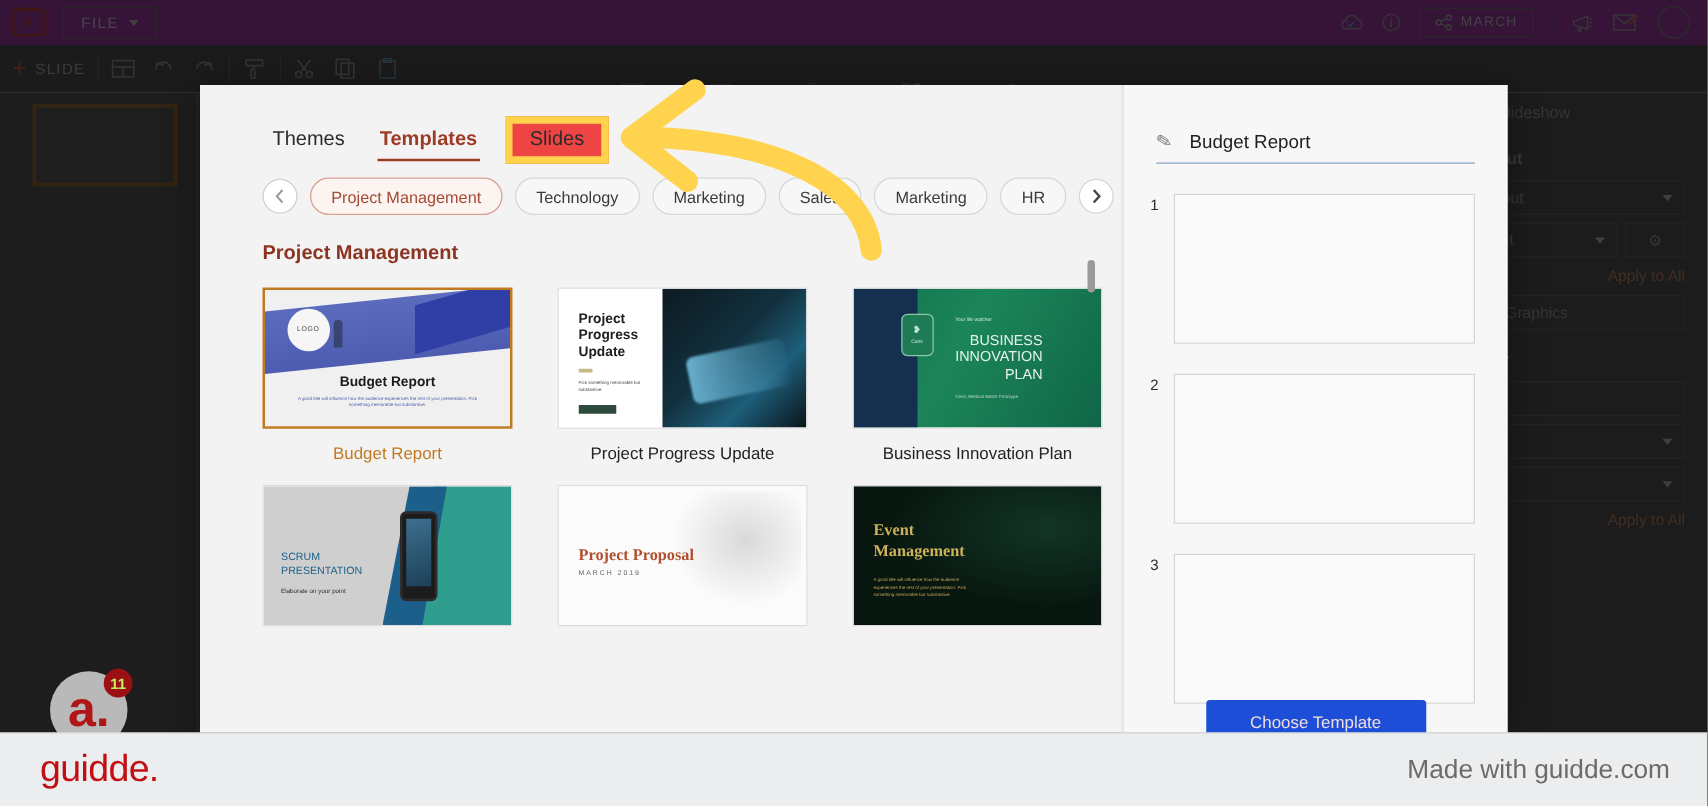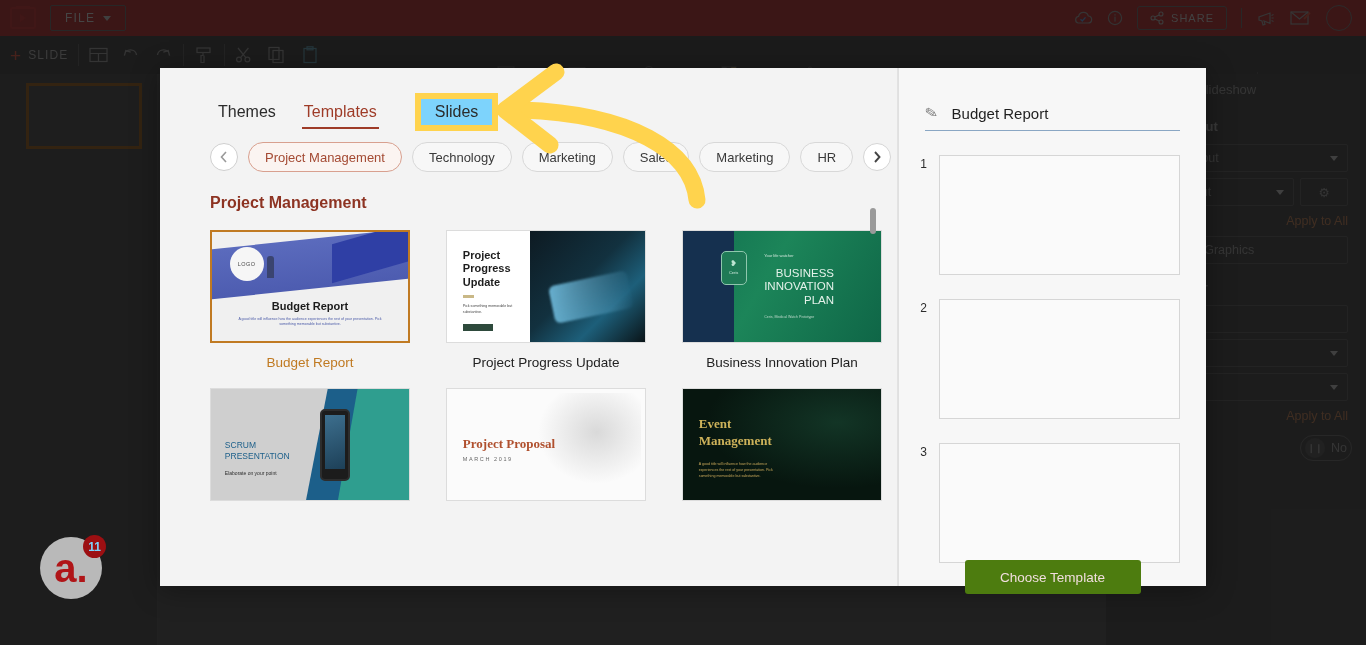--- a/index.html
+++ b/index.html
@@ -9,21 +9,21 @@
     font-family: "Liberation Sans", sans-serif;
     background: #2b2b2b;
   }
   #root { position: relative; width: 1366px; height: 645px; }
 
   
   .app { position: absolute; inset: 0; background: #ffffff; }
 
   .topbar {
     position: absolute; left: 0; top: 0; width: 1366px; height: 36px;
-    background: #7f1d1d; display: flex; align-items: center;
+    background: #701a75; display: flex; align-items: center;
   }
   .app-logo {
     width: 26px; height: 22px; margin-left: 10px;
     border: 2px solid #8c2020; border-radius: 2px;
     display: flex; align-items: center; justify-content: center;
     position: relative;
   }
   .app-logo:before {
     content: ""; position: absolute; top: -3px; left: 4px; right: 4px;
     height: 2px; background: #8c2020;
@@ -113,27 +113,27 @@
   .modal-right { position: absolute; left: 738px; top: 0; right: 0; height: 100%; background: #f7f7f7; border-left: 1px solid #e0e0e0; }
 
   .close-x {
     position: absolute; right: 14px; top: 10px; width: 22px; height: 22px;
     display: flex; align-items: center; justify-content: center;
     font-size: 19px; color: #333; line-height: 1;
   }
 
   .mtabs { display: flex; align-items: center; gap: 8px; padding: 24px 0 0 48px; height: 64px; }
   .mtab { font-size: 16px; color: #2b2b2b; padding: 6px 10px; position: relative; }
-  .mtab.active { color: #9e3b27; }
+  .mtab.active { color: #9e3b27; font-weight: bold; }
   .mtab.active:after {
     content: ""; position: absolute; left: 8px; right: 8px; bottom: -2px; height: 2px; background: #9e3b27;
   }
   .mtab-hl {
-    background: #7dd3fc; border: 6px solid #ffd34d;
-    padding: 4px 14px; font-size: 16px; color: #2b2b2b; margin-left: 20px;
+    background: #ef4444; border: 6px solid #ffd34d;
+    padding: 4px 14px; font-size: 16px; color: #2b2b2b; margin-left: 4px;
   }
 
   .pillrow { display: flex; align-items: center; gap: 10px; padding: 10px 0 0 50px; }
   .navcirc {
     width: 28px; height: 28px; border-radius: 50%; border: 1px solid #cfcfcf;
     display: flex; align-items: center; justify-content: center; color: #8a8a8a; background: #fff; flex: 0 0 auto;
   }
   .navcirc.dark { background: #fff; color: #555; border-color: #d5d5d5; }
   .pill {
     border: 1px solid #d8d8d8; border-radius: 16px; height: 30px;
@@ -214,21 +214,21 @@
   .rp-title .txt { font-size: 15px; color: #1f1f1f; }
   .rp-underline { margin: 8px 26px 0 26px; height: 1px; background: #8aa7c4; }
 
   .sl-list { padding: 24px 26px 0 18px; }
   .sl-item { display: flex; align-items: flex-start; gap: 12px; margin-bottom: 24px; }
   .sl-num { font-size: 12px; color: #2c2c2c; width: 10px; text-align: right; padding-top: 2px; }
   .sl-box { width: 242px; height: 120px; border: 1px solid #d6d6d6; background: #fafafa; }
 
   .choose-btn {
     position: absolute; left: 50%; transform: translateX(-50%); bottom: -8px;
-    width: 176px; height: 34px; background: #4d7c0f; color: #f1dede;
+    width: 176px; height: 34px; background: #1d4ed8; color: #f1dede;
     border-radius: 3px; display: flex; align-items: center; justify-content: center;
     font-size: 13.5px;
   }
 
   
   .arrow { position: absolute; left: 470px; top: 60px; width: 250px; height: 180px; pointer-events: none; }
 
   
   .gfooter {
     position: absolute; left: 0; bottom: 0; width: 1366px; height: 59px;
@@ -236,21 +236,21 @@
     padding: 0 30px 0 32px; border-top: 1px solid #dcdcdc;
   }
   .gfooter .brand { font-size: 30px; color: #c20f12; letter-spacing: -0.5px; font-weight: normal; }
   .gfooter .made { font-size: 21px; color: #6b6b6b; }
 
   .gbadge-wrap { position: absolute; left: 40px; bottom: 46px; width: 62px; height: 62px; }
   .gbadge { position: absolute; inset: 0; border-radius: 50%; background: #b9b9b9; display: flex; align-items: center; justify-content: center; }
   .gbadge .a { color: #b01518; font-size: 40px; font-weight: bold; line-height: 1; }
   .gcount {
     position: absolute; right: -4px; top: -2px; min-width: 23px; height: 23px; border-radius: 50%;
-    background: #9c0f12; color: #7dd3fc; font-size: 12px; font-weight: bold;
+    background: #9c0f12; color: #bef264; font-size: 12px; font-weight: bold;
     display: flex; align-items: center; justify-content: center;
   }
 </style>
 </head>
 <body>
 
 <div id="root">
 
   <div class="app">
 
@@ -278,21 +278,21 @@
         </span>
         <div class="share-btn">
           <span class="ic">
             <svg width="14" height="14" viewBox="0 0 14 14">
                 <circle cx="11" cy="3" r="2" fill="none" stroke="#7e7e7e" stroke-width="1.1"></circle>
                 <circle cx="11" cy="11" r="2" fill="none" stroke="#7e7e7e" stroke-width="1.1"></circle>
                 <circle cx="3" cy="7" r="2" fill="none" stroke="#7e7e7e" stroke-width="1.1"></circle>
                 <path d="M4.8 6.1L9.2 4M4.8 8L9.2 10.1" stroke="#7e7e7e" stroke-width="1.1"></path>
               </svg>
           </span>
-          <span>SHARE</span>
+          <span>MARCH</span>
         </div>
         <span class="vdiv"></span>
         <span class="ic">
           <svg width="20" height="16" viewBox="0 0 20 16">
               <path d="M3 7v3l3 1 1 4 2-0.6-1-3.4 6 2.4V3L3 7z" fill="none" stroke="#6f6f6f" stroke-width="1.2"></path>
               <path d="M15.5 5.5l2-1M15.5 8h2.2M15.5 10.4l2 1" stroke="#6f6f6f" stroke-width="1.1"></path>
             </svg>
         </span>
         <span class="ic">
           <svg width="22" height="16" viewBox="0 0 22 16">
@@ -454,27 +454,20 @@
       </div>
       <div class="rp-select">
         <span>Fixed Date</span>
         <span class="caret-d"></span>
       </div>
       <div class="rp-select">
         <span></span>
         <span class="caret-d"></span>
       </div>
       <div class="rp-apply">Apply to All</div>
-      <div class="rp-foot">
-        <span>( Slideshow )</span>
-        <span class="rp-toggle">
-          <span class="knob">❙❙</span>
-          <span>No</span>
-        </span>
-      </div>
     </div>
   </div>
 
   <div class="dim"></div>
 
   <div class="modal">
 
     <div class="close-x">✕</div>
 
     <div class="modal-left">
@@ -632,14 +625,18 @@
     </svg>
   </div>
 
   <div class="gbadge-wrap">
     <div class="gbadge">
       <span class="a">a.</span>
     </div>
     <span class="gcount">11</span>
   </div>
 
+  <div class="gfooter">
+    <span class="brand">guidde.</span>
+    <span class="made">Made with guidde.com</span>
+  </div>
 
 </div>
 
 </body></html>

